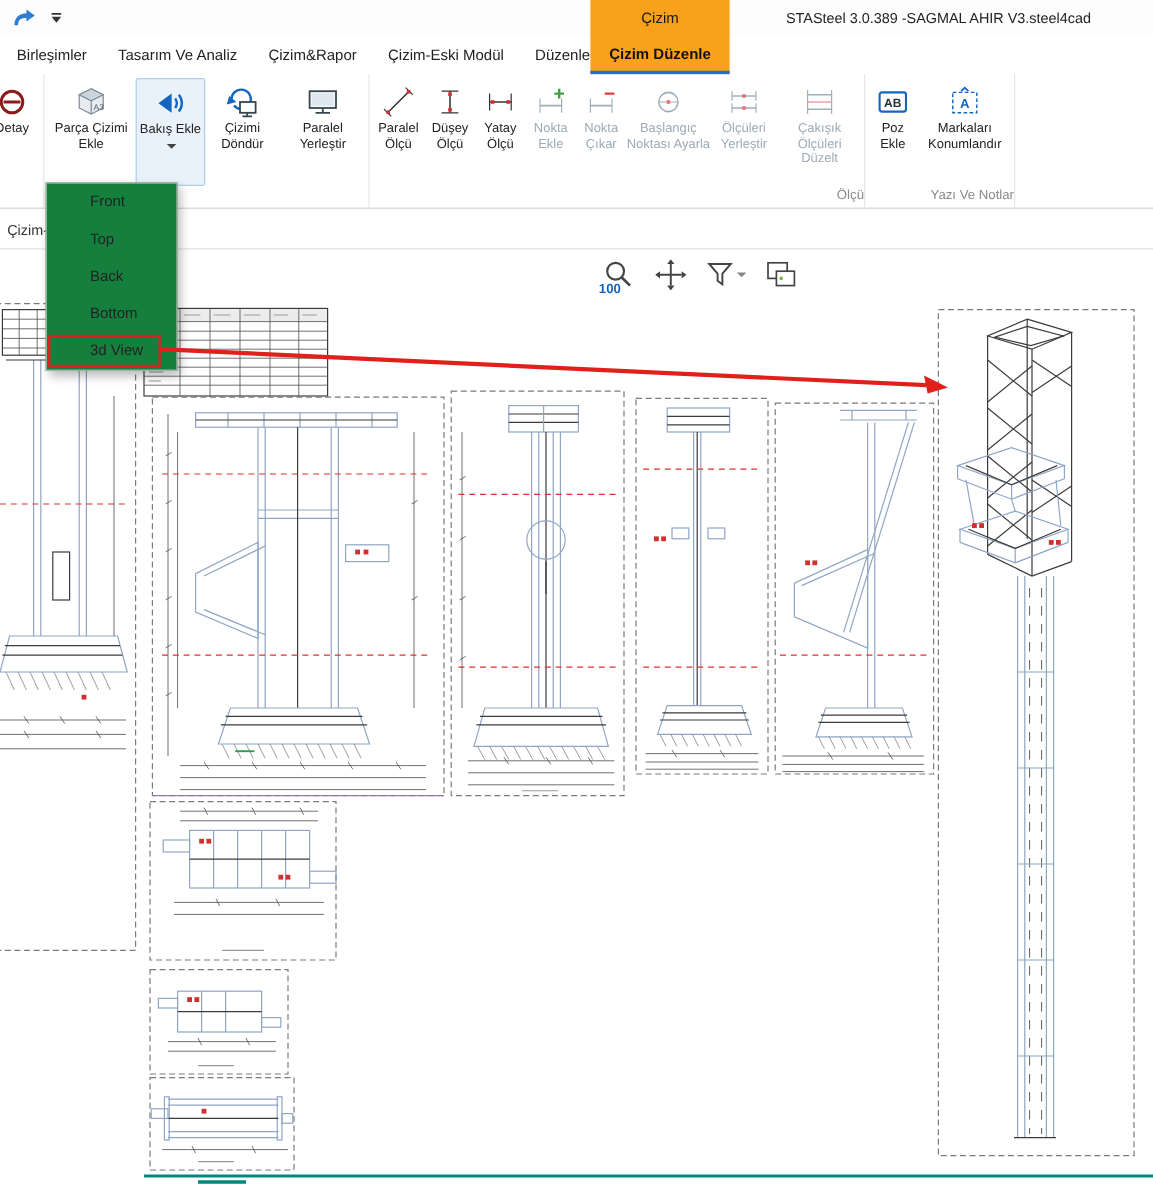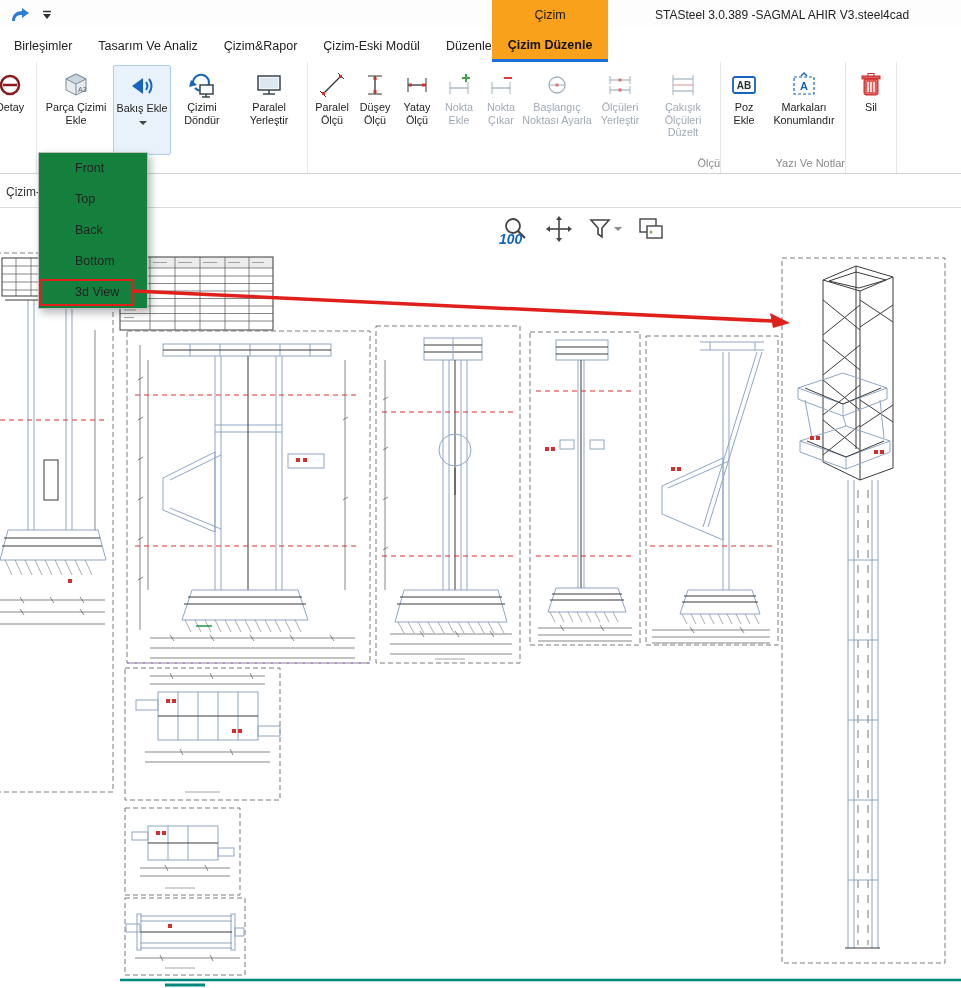--- a/index.html
+++ b/index.html
@@ -39,21 +39,21 @@
 
   
   .doc-tab { position:absolute; left:6px; top:185px; font-size:12px; color:#333; }
   .doc-strip-line { position:absolute; left:0; top:207px; width:961px; height:1px; background:#dadada; }
   .canvas { position:absolute; left:0; top:208px; width:961px; height:780px; background:#fff; }
   .canvas-svg { position:absolute; left:0; top:0; }
 
   
   .cv-toolbar { position:absolute; left:502px; top:214px; display:flex; gap:16px; align-items:center; z-index:5; }
   .zoom-wrap { position:relative; width:28px; height:30px; }
-  .zoom-val { position:absolute; left:-3px; bottom:-3px; color:#1565C0; font-weight:bold; font-size:14px;font-style:italic; }
+  .zoom-val { position:absolute; left:-3px; bottom:-3px; color:#1565C0; font-weight:bold; font-size:11px; }
   .tool { cursor:pointer; display:flex; align-items:center; }
 
   
   .dropdown { position:absolute; left:38px; top:152px; width:110px; background:#15803d;
     border:1px solid #bdbdbd; box-shadow:3px 4px 8px rgba(0,0,0,0.28); z-index:50; }
   .dd-item { position:relative; height:31px; line-height:31px; padding-left:36px; font-size:12.5px;
     color:#222; cursor:pointer; }
   .red-box { position:absolute; left:1px; top:2px; right:13px; bottom:2px;
     border:2px solid #E0201B; pointer-events:none; }
 
@@ -278,38 +278,20 @@
               <path d="M11,5 L14,2 L17,5" fill="none" stroke="#1565C0" stroke-width="1.4"></path>
               <text x="14" y="19" font-size="11" font-weight="bold" fill="#1565C0" text-anchor="middle">A</text>
             </svg>
         </span>
         <span class="rlabel"><span>Markaları Konumlandır</span></span>
       </div>
     </div>
     <div class="rgroup-label">Yazı Ve Notlar</div>
   </div>
 
-  <div class="rgroup">
-    <div class="rbuttons">
-      <div class="rbtn" style="width:46px">
-        <span class="ricon">
-          <svg width="26" height="28" viewBox="0 0 26 28">
-              <rect x="10" y="2.5" width="6" height="3" fill="none" stroke="#C62828"></rect>
-              <rect x="4" y="5" width="18" height="3" fill="#E35B5B" stroke="#C62828"></rect>
-              <rect x="6" y="8" width="14" height="16" rx="2" fill="#E35B5B" stroke="#C62828"></rect>
-              <line x1="10" y1="11" x2="10" y2="21" stroke="#fff" stroke-width="1.5"></line>
-              <line x1="13" y1="11" x2="13" y2="21" stroke="#fff" stroke-width="1.5"></line>
-              <line x1="16" y1="11" x2="16" y2="21" stroke="#fff" stroke-width="1.5"></line>
-            </svg>
-        </span>
-        <span class="rlabel"><span>Sil</span></span>
-      </div>
-    </div>
-    <div class="rgroup-label"></div>
-  </div>
 </div>
 
 <div class="doc-tab">Çizim-</div>
 <div class="doc-strip-line"></div>
 
 <div class="cv-toolbar">
   <div class="zoom-wrap tool">
     <svg width="26" height="26" viewBox="0 0 26 26">
         <circle cx="11" cy="10" r="7" fill="none" stroke="#444" stroke-width="1.8"></circle>
         <line x1="16" y1="15" x2="23" y2="22" stroke="#444" stroke-width="2.2"></line>

